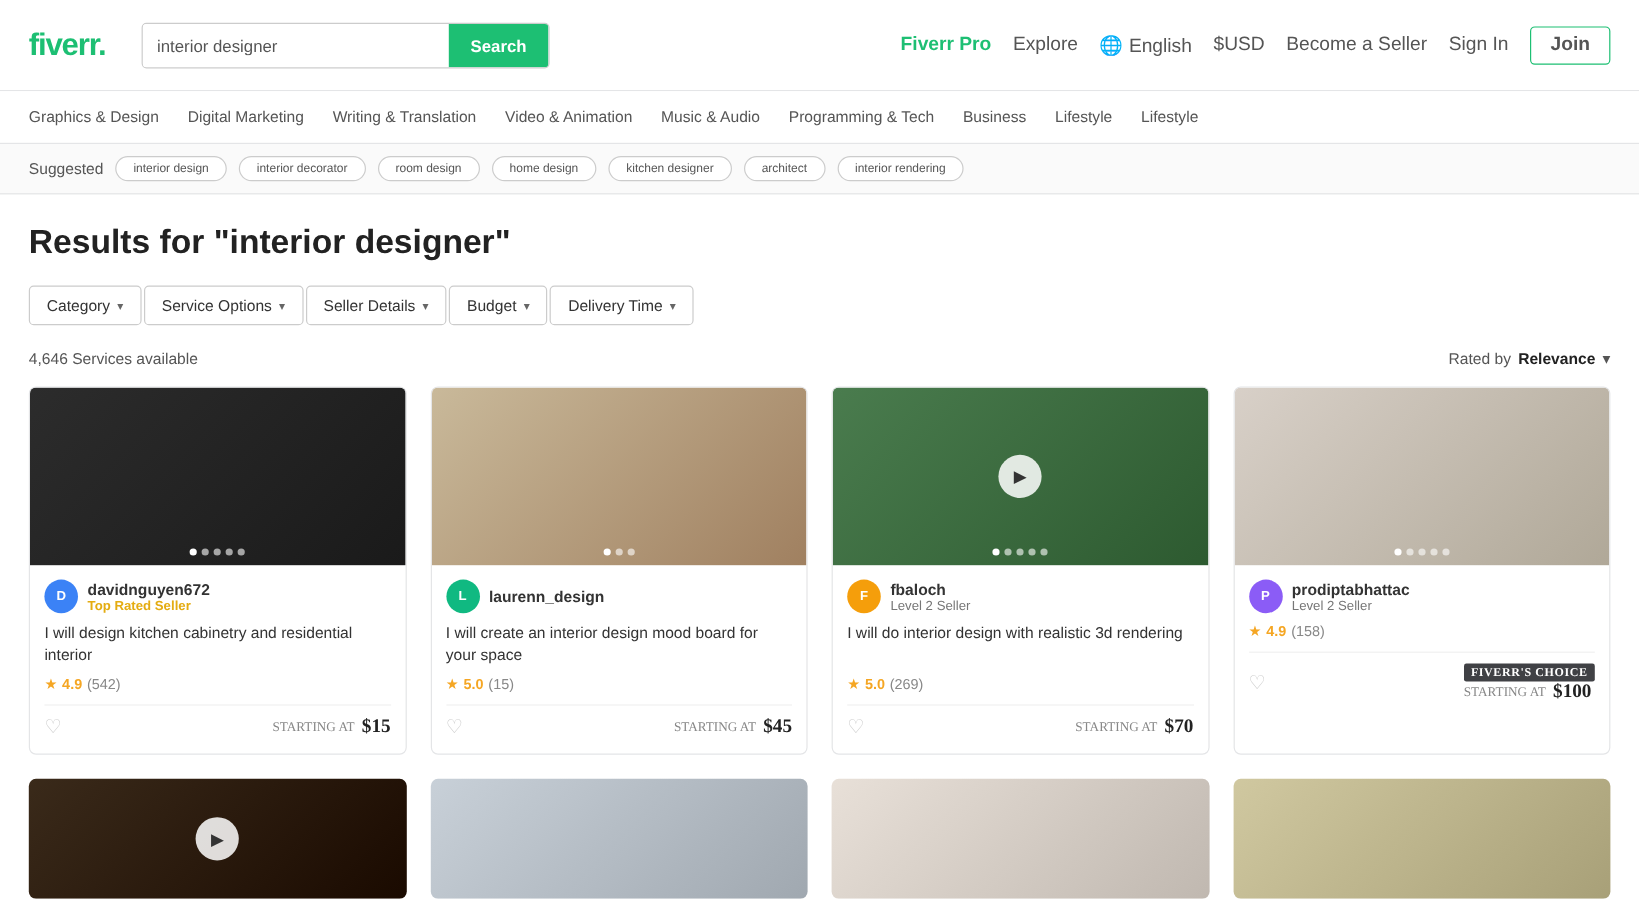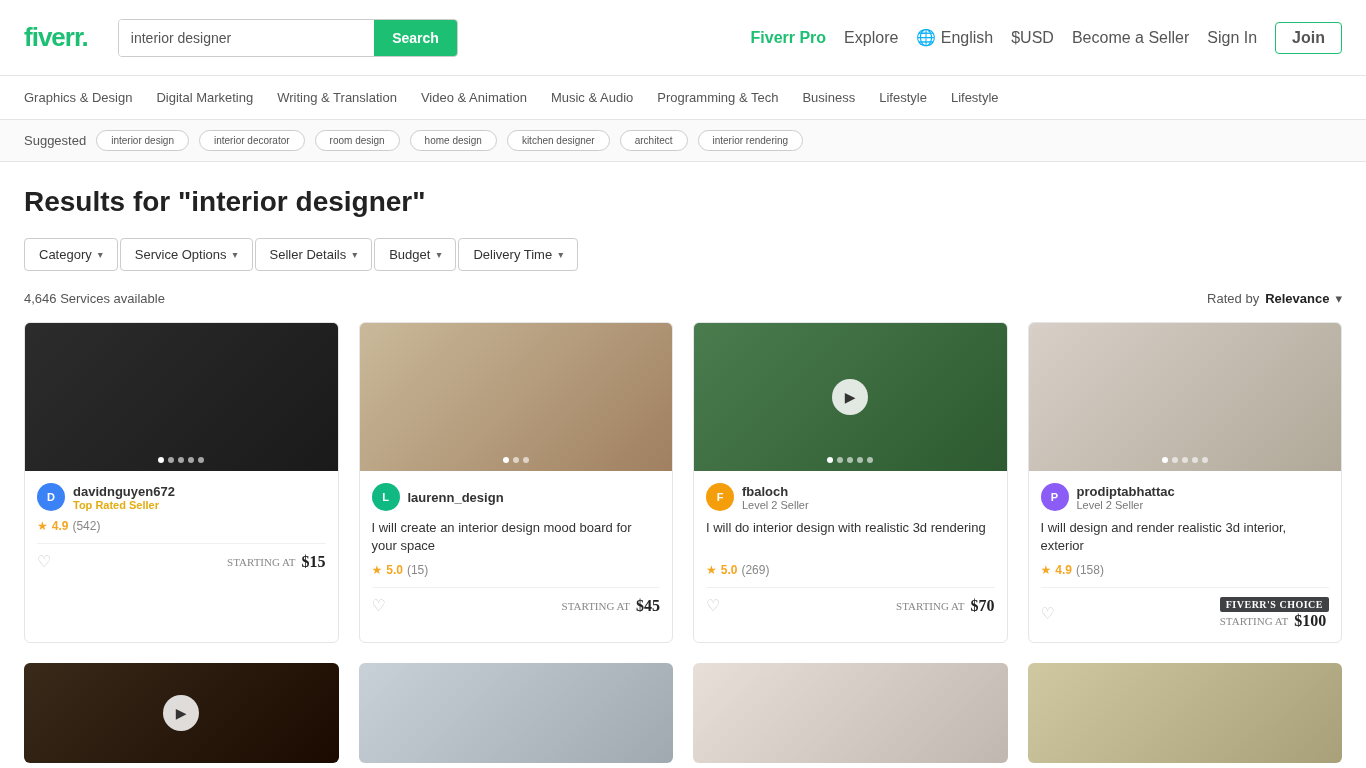--- a/index.html
+++ b/index.html
@@ -190,20 +190,21 @@
           </div>
     </div>
     <div class="card-body">
       <div class="seller-info">
         <div class="avatar av-blue">D</div>
         <div>
           <div class="seller-name">davidnguyen672</div>
           <div class="seller-badge">Top Rated Seller</div>
         </div>
       </div>
+      <div class="card-title">I will design kitchen cabinetry and residential interior</div>
       <div class="card-rating">
         <span class="star">★</span>
         <span class="rating-num">4.9</span>
         <span class="rating-count">(542)</span>
       </div>
       <div class="card-footer">
         <button class="heart-btn">♡</button>
         <div class="price-section">
 
           <div style="display:flex;align-items:center;gap:6px;">
@@ -298,21 +299,20 @@
           </div>
     </div>
     <div class="card-body">
       <div class="seller-info">
         <div class="avatar av-purple">P</div>
         <div>
           <div class="seller-name">prodiptabhattac</div>
           <div class="seller-level">Level 2 Seller</div>
         </div>
       </div>
-      <div class="card-title">I will design and render realistic 3d interior, exterior</div>
       <div class="card-rating">
         <span class="star">★</span>
         <span class="rating-num">4.9</span>
         <span class="rating-count">(158)</span>
       </div>
       <div class="card-footer">
         <button class="heart-btn">♡</button>
         <div class="price-section">
           <span class="fiverrs-choice">FIVERR'S CHOICE</span>
           <div style="display:flex;align-items:center;gap:6px;">

